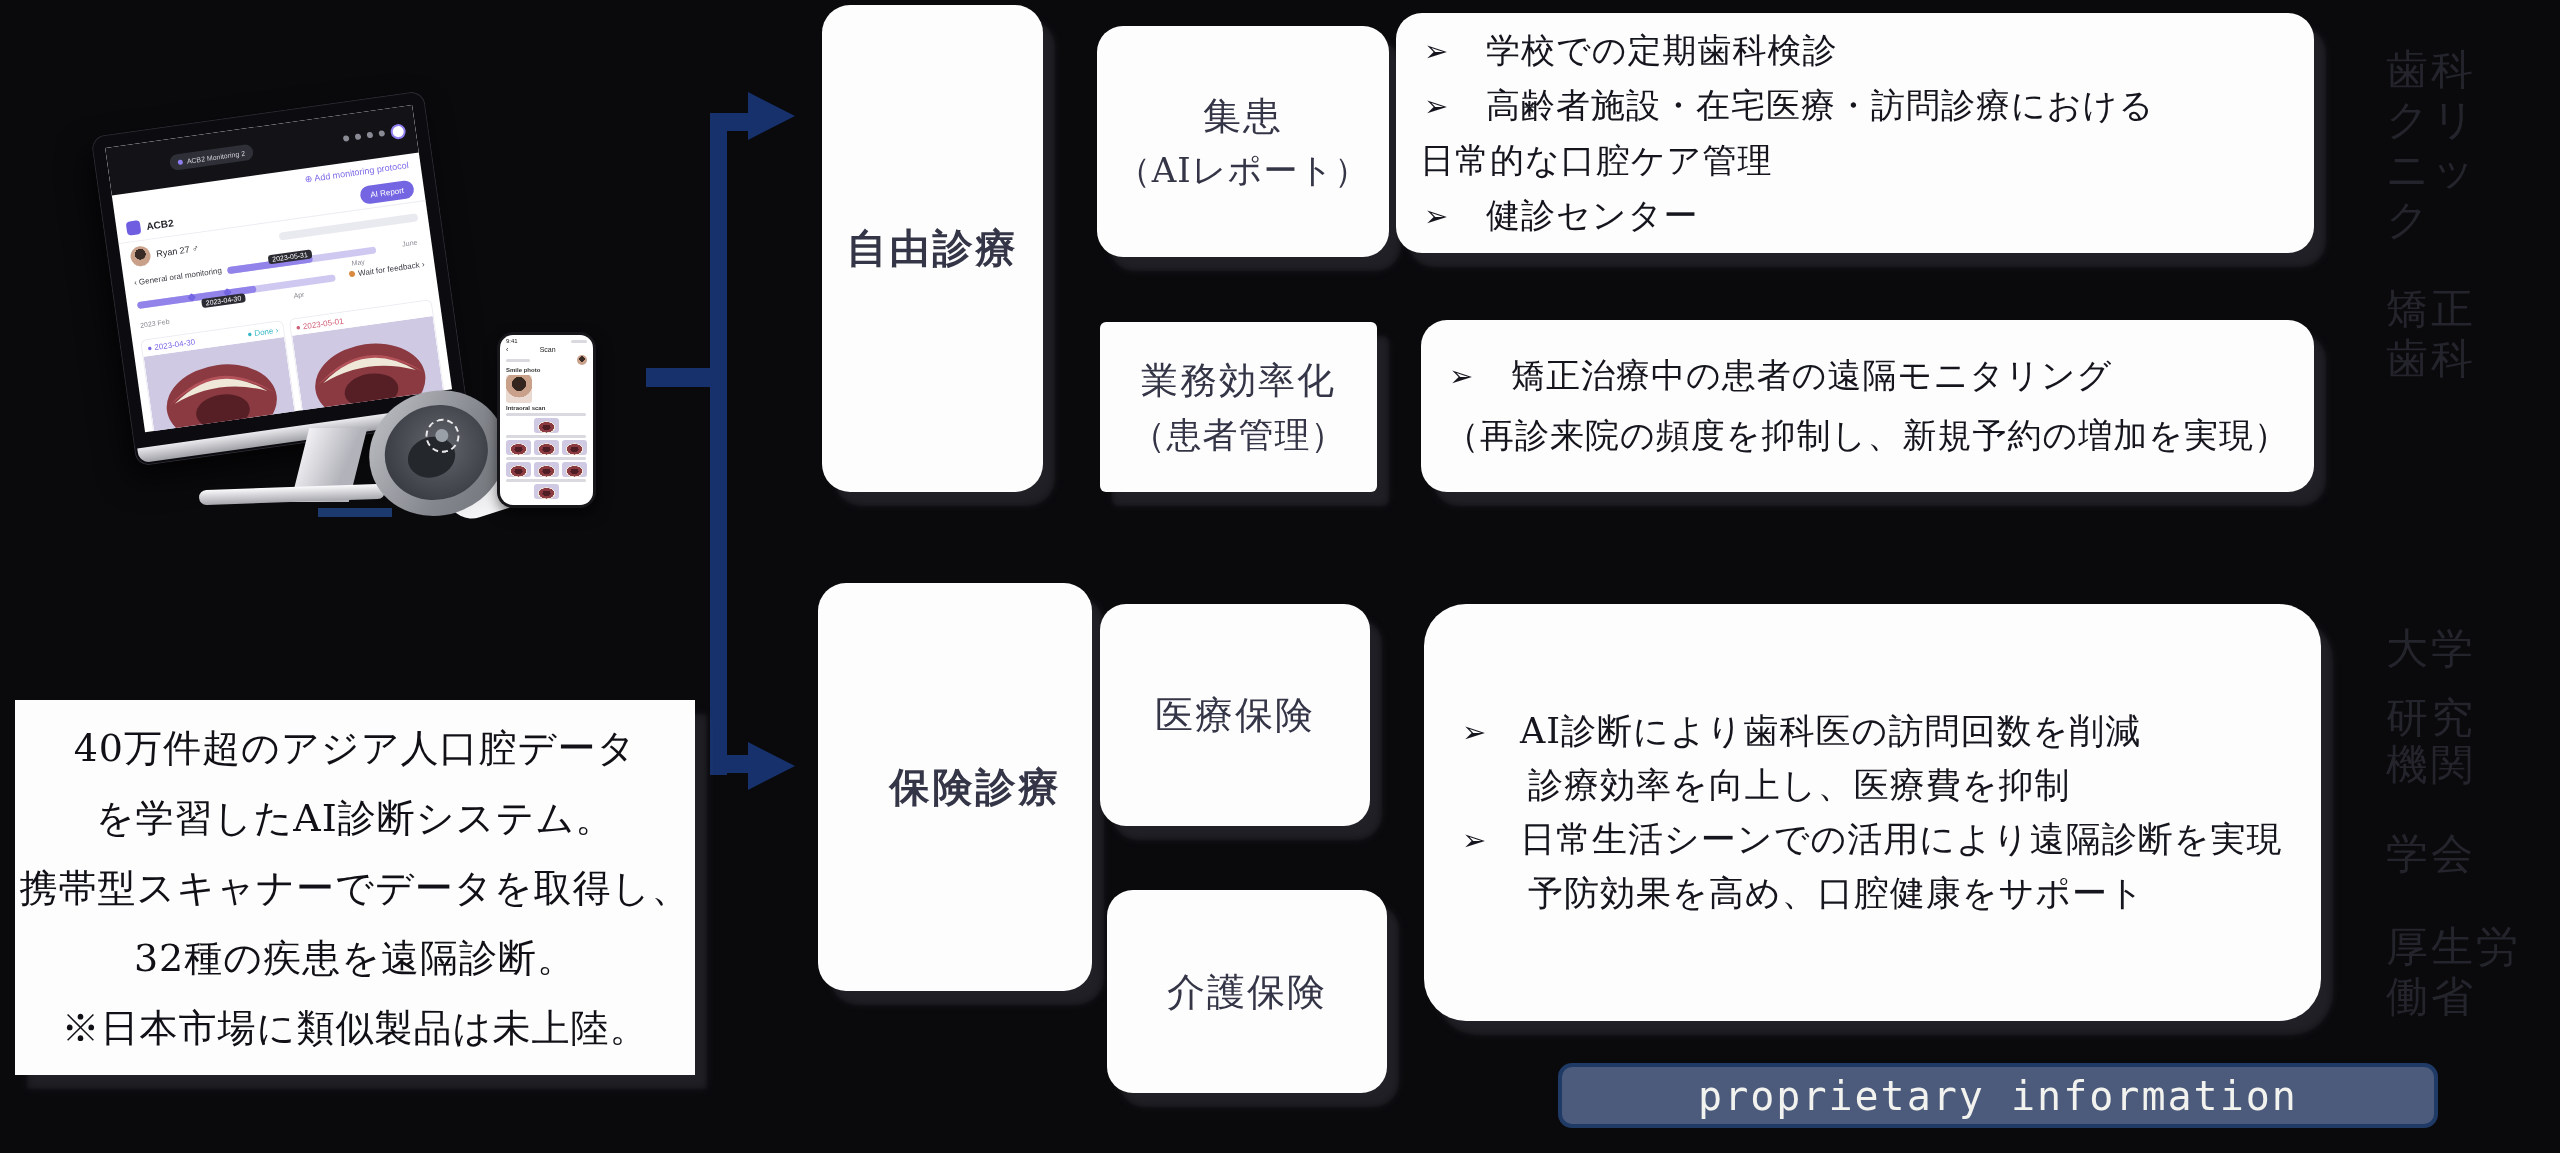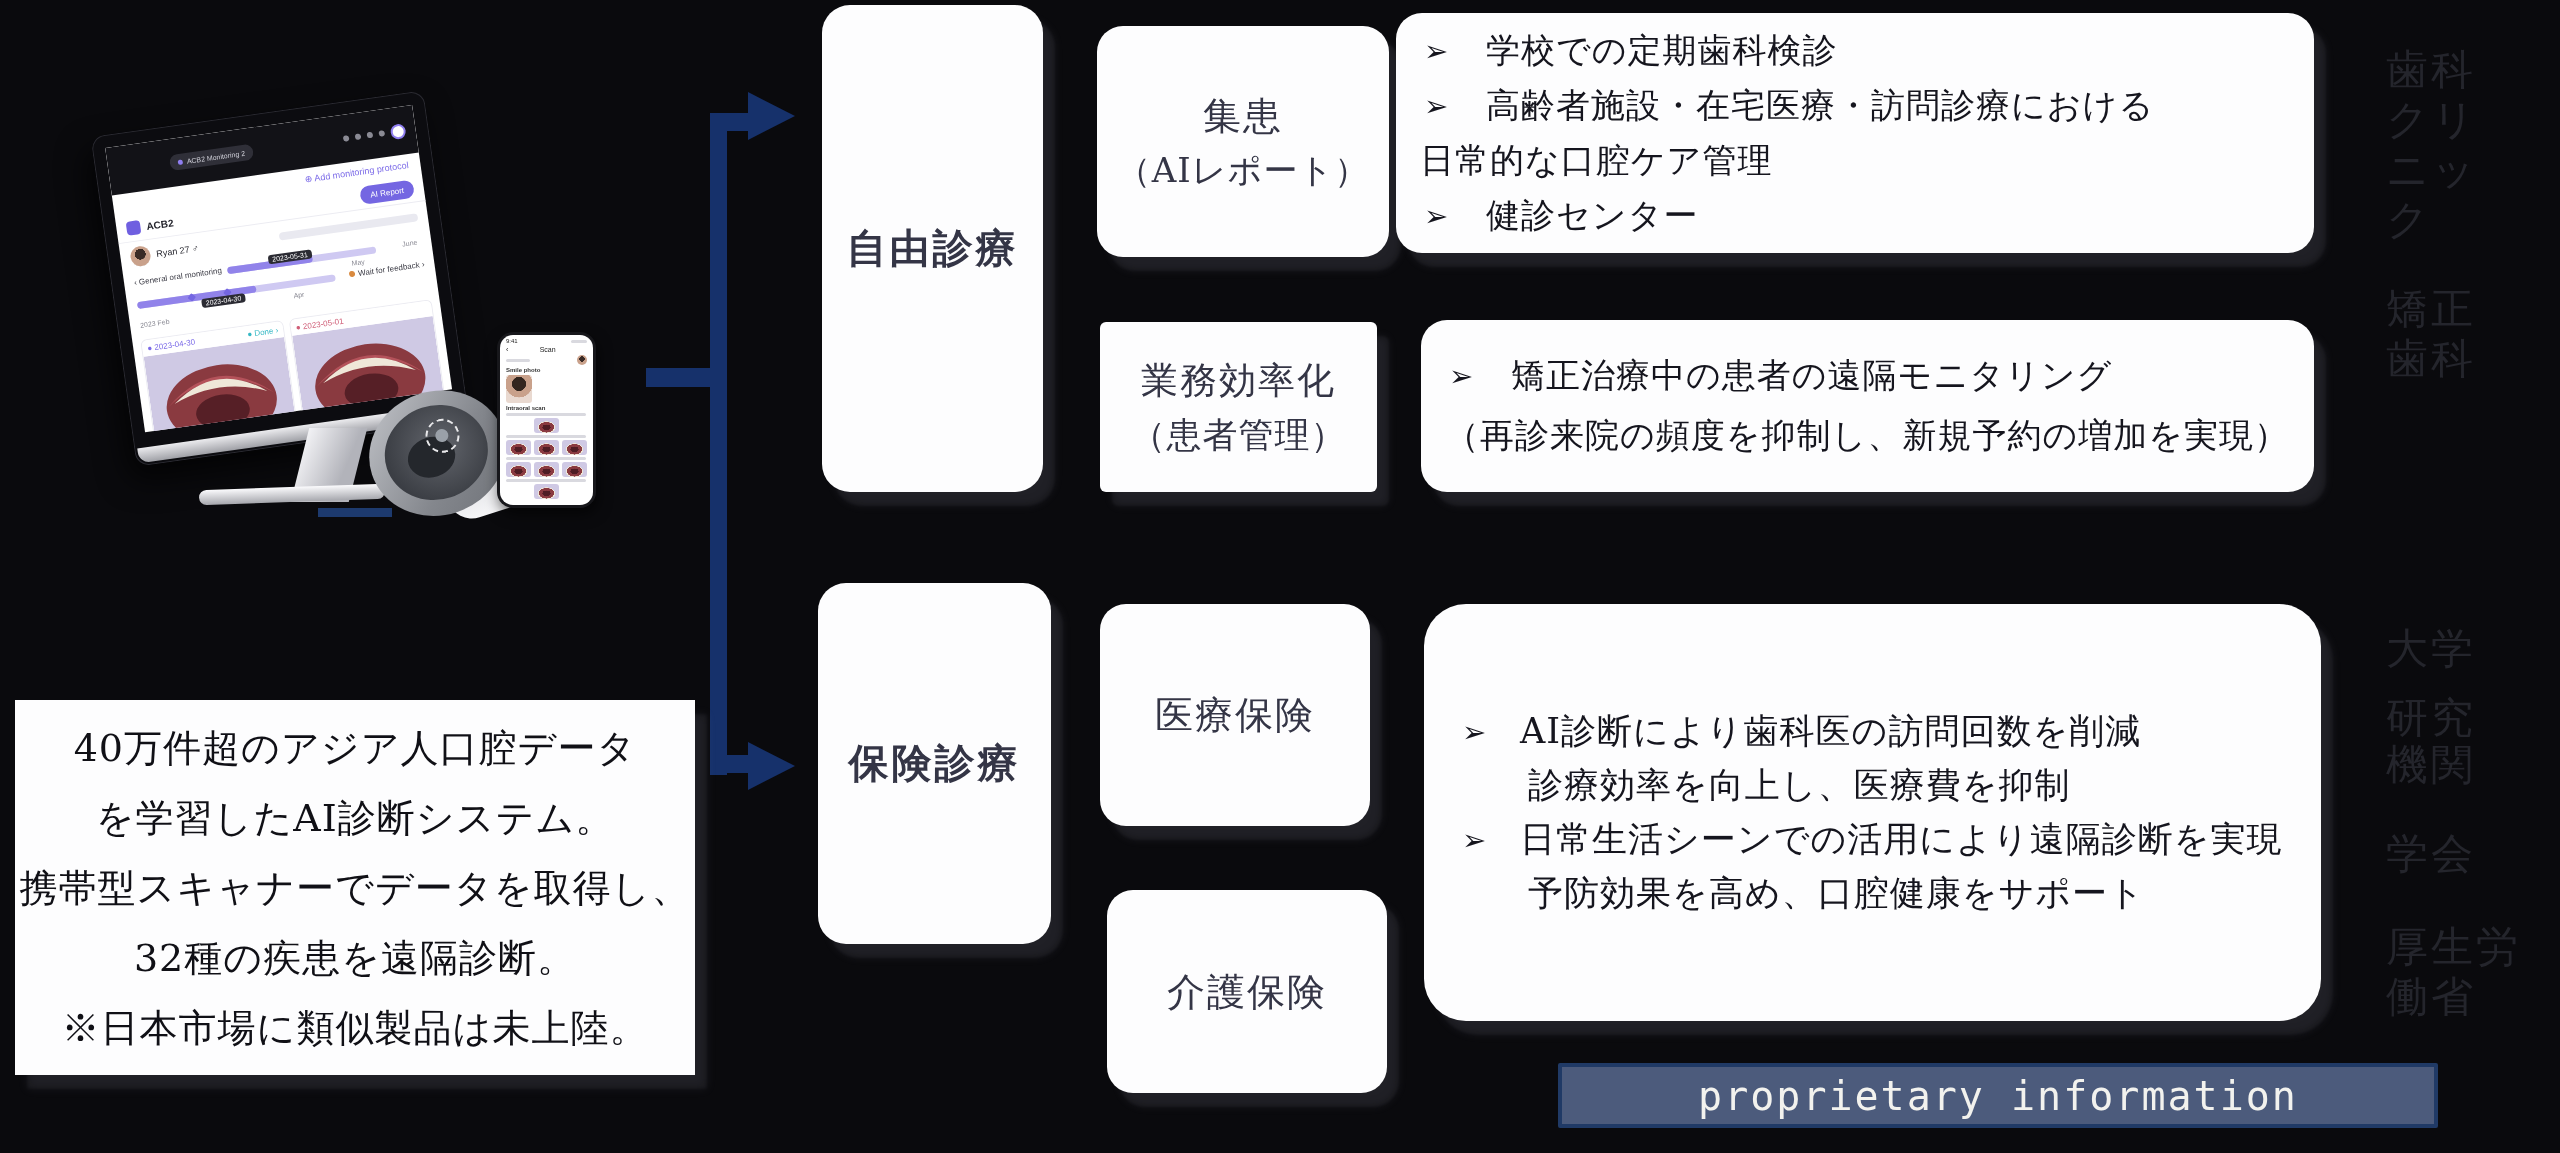--- a/index.html
+++ b/index.html
@@ -28,21 +28,21 @@
            display:flex;flex-direction:column;align-items:center;justify-content:center;
            color:#101016;font-size:38px;line-height:70px;text-align:center;letter-spacing:1px;}
 
   
   .vlabel{position:absolute;left:2386px;color:#24252c;font-size:42px;line-height:50px;
           letter-spacing:3px;word-break:break-all;}
   .v2{width:94px;} .v3{width:140px;}
 
   
   #propbar{left:1558px;top:1063px;width:880px;height:65px;background:#4c5b7c;
-           border:4px solid #203a66;border-radius:2px;box-sizing:border-box;
+           border:4px solid #203a66;border-radius:14px;box-sizing:border-box;
            display:flex;align-items:center;justify-content:center;
            font-family:"DejaVu Sans Mono","Liberation Mono",monospace;
            font-size:40px;letter-spacing:2px;color:#f2f2ee;}
 
   
   #arrows{left:0;top:0;pointer-events:none;}
 
   
   #monitor{left:112px;top:112px;width:336px;height:333px;transform:rotate(-8deg);
            background:#0c0c10;border-radius:14px;padding:13px;box-sizing:border-box;
@@ -260,21 +260,21 @@
     <div>40万件超のアジア人口腔データ</div>
     <div>を学習したAI診断システム。</div>
     <div>携帯型スキャナーでデータを取得し、</div>
     <div>32種の疾患を遠隔診断。</div>
     <div>※日本市場に類似製品は未上陸。</div>
   </div>
 
   <div class="wbox cat" style="left:822px;top:5px;width:221px;height:487px;">
     <span>自由診療</span>
   </div>
-  <div class="wbox cat" style="left:818px;top:583px;width:233px;height:361px;">
+  <div class="wbox cat" style="left:818px;top:583px;width:233px;height:408px;padding-left:41px;">
     <span>保険診療</span>
   </div>
 
   <div class="wbox sub" style="left:1097px;top:26px;width:292px;height:231px;">
     <span class="l1">集患</span>
     <span class="l2">（AIレポート）</span>
   </div>
   <div class="wbox sub" style="left:1100px;top:322px;width:277px;height:170px;border-radius:6px;">
     <span class="l1" style="font-size:37px;">業務効率化</span>
     <span class="l2" style="font-size:35px;">（患者管理）</span>

